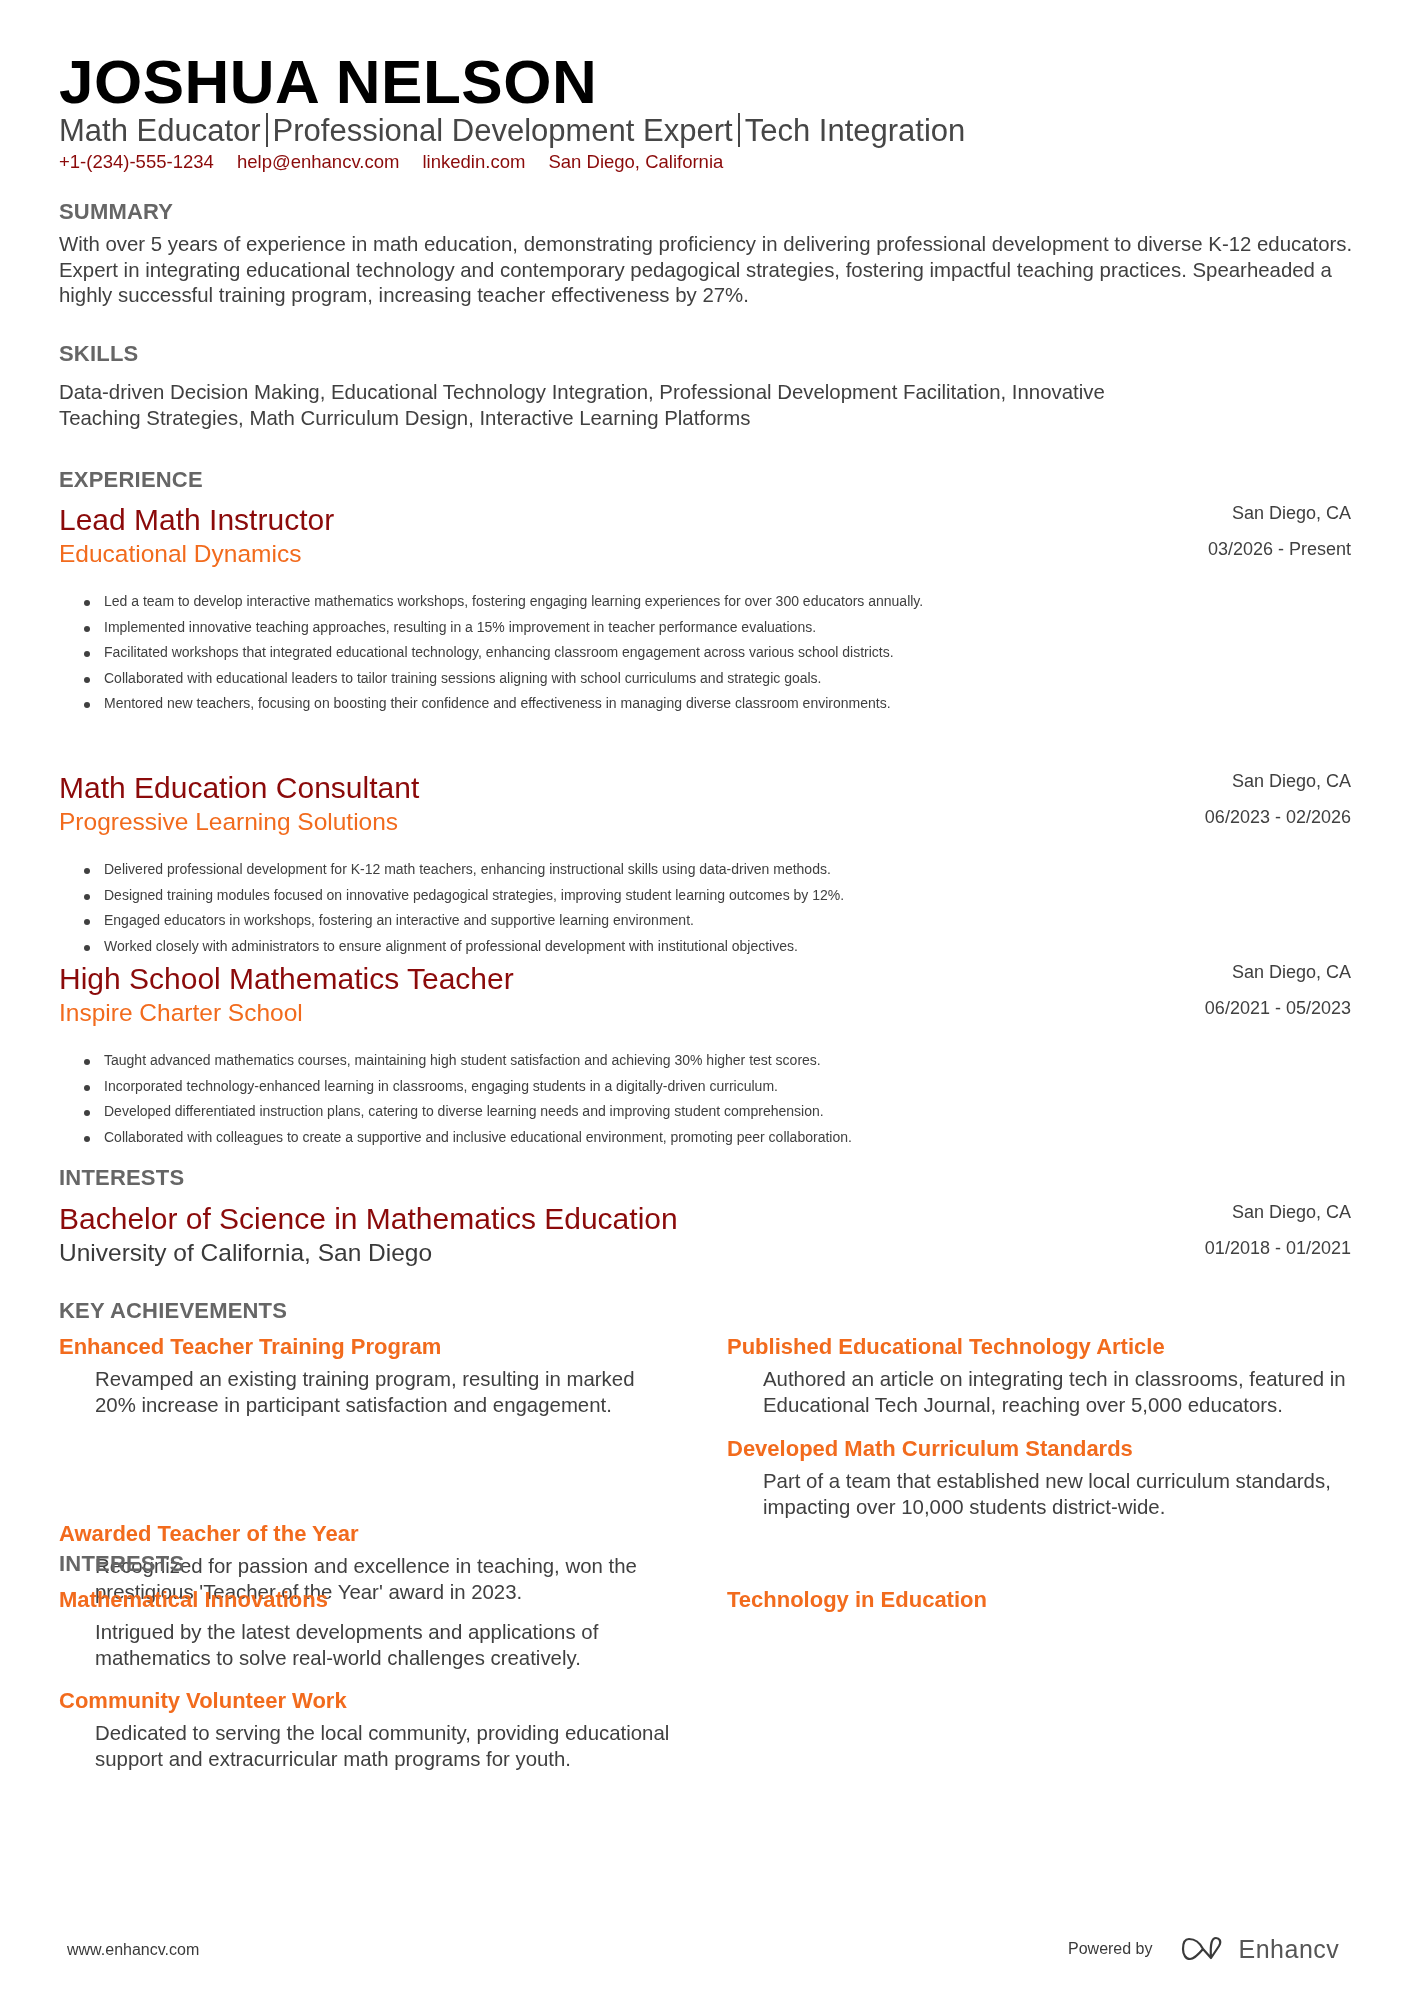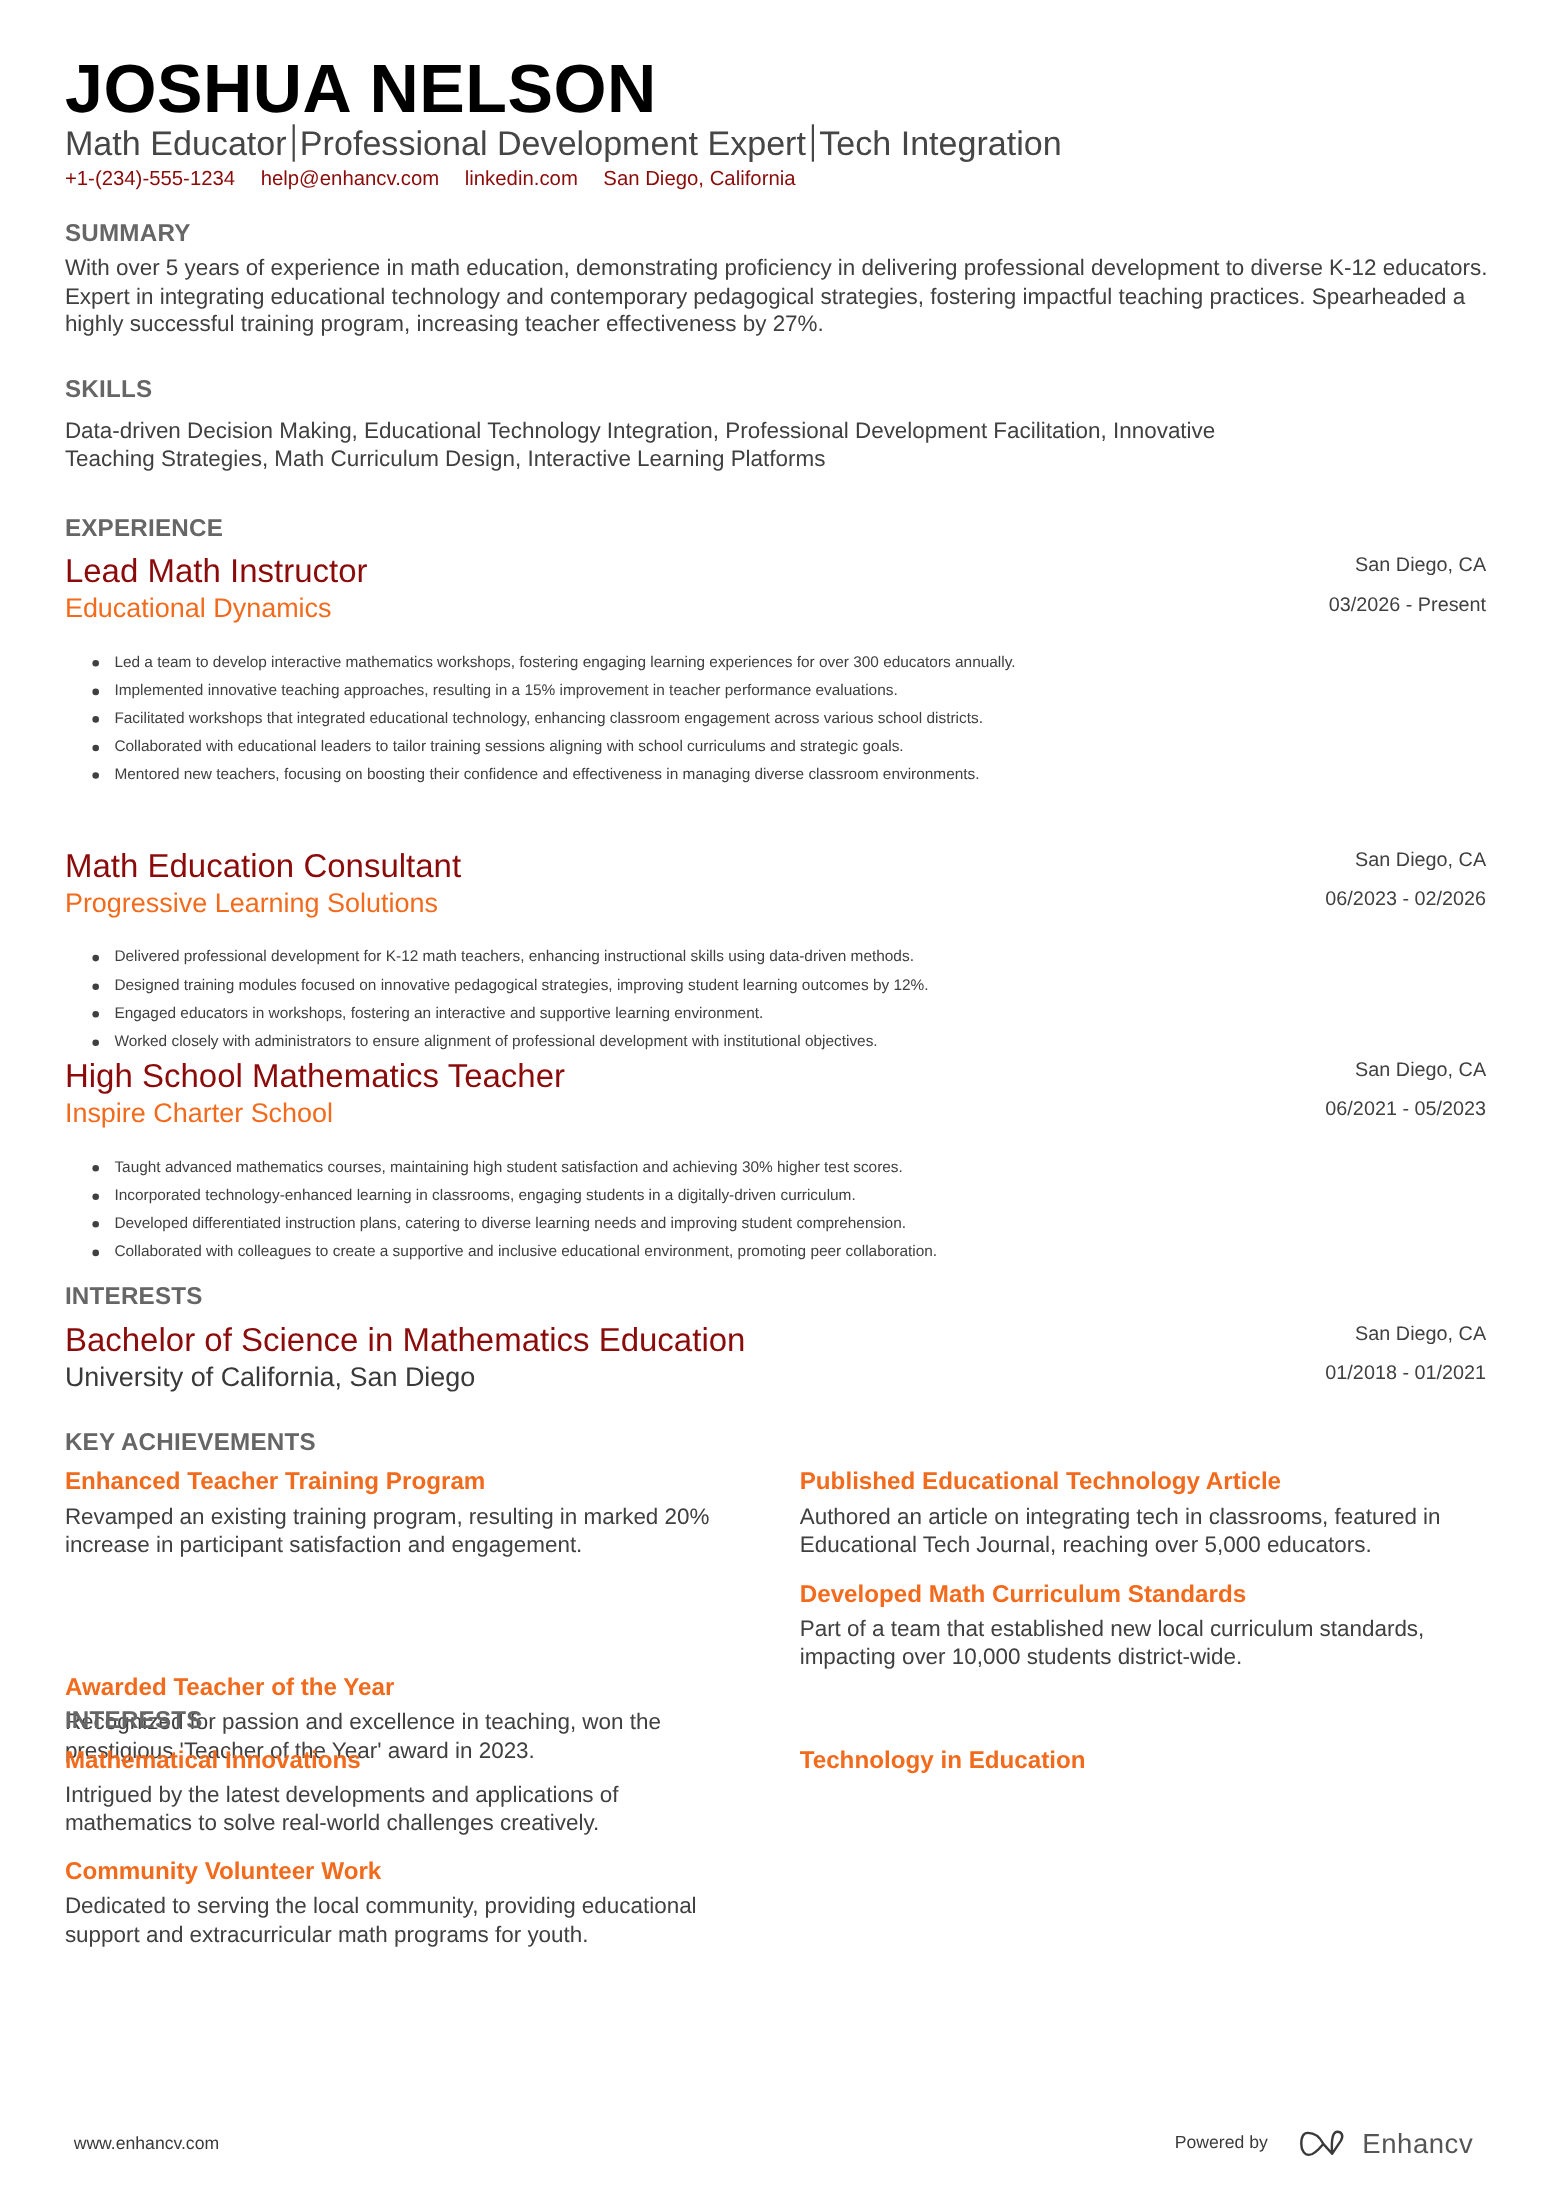--- a/index.html
+++ b/index.html
@@ -36,21 +36,21 @@
   .bullets li { position: relative; padding-left: 28px; }
   .bullets li::before { content: ""; position: absolute; left: 8px; top: 11px; width: 6px;
                         height: 6px; border-radius: 50%; background: #404040; }
 
   .edu-school { position: absolute; left: 0; top: 37px; font-size: 24.5px; color: #3a3a3a;
                 line-height: 30px; white-space: nowrap; }
 
   .card { position: absolute; width: 620px; }
   .card-title { font-size: 22px; font-weight: 700; color: #f26b1d; line-height: 28px;
                 white-space: nowrap; }
-  .card-desc { margin-top: 6px; font-size: 20.4px; line-height: 25.6px; color: #404040; }
+  .card-desc { margin-top: 6px; font-size: 20.4px; line-height: 25.6px; color: #404040; margin-left: 36px; }
 
   .footer-left { position: absolute; left: 67px; top: 1940px; font-size: 16px; color: #3a3a3a;
                  line-height: 20px; }
   .footer-right { position: absolute; left: 1068px; top: 1934px; height: 30px; display: flex;
                   align-items: center; }
   .powered { font-size: 16px; color: #3a3a3a; margin-right: 28px; }
   .logo-icon { width: 46px; height: 26px; margin-right: 12px; }
   .logo-text { font-size: 25px; color: #555555; letter-spacing: 0.5px; font-weight: 300; }
 </style>
 </head>

